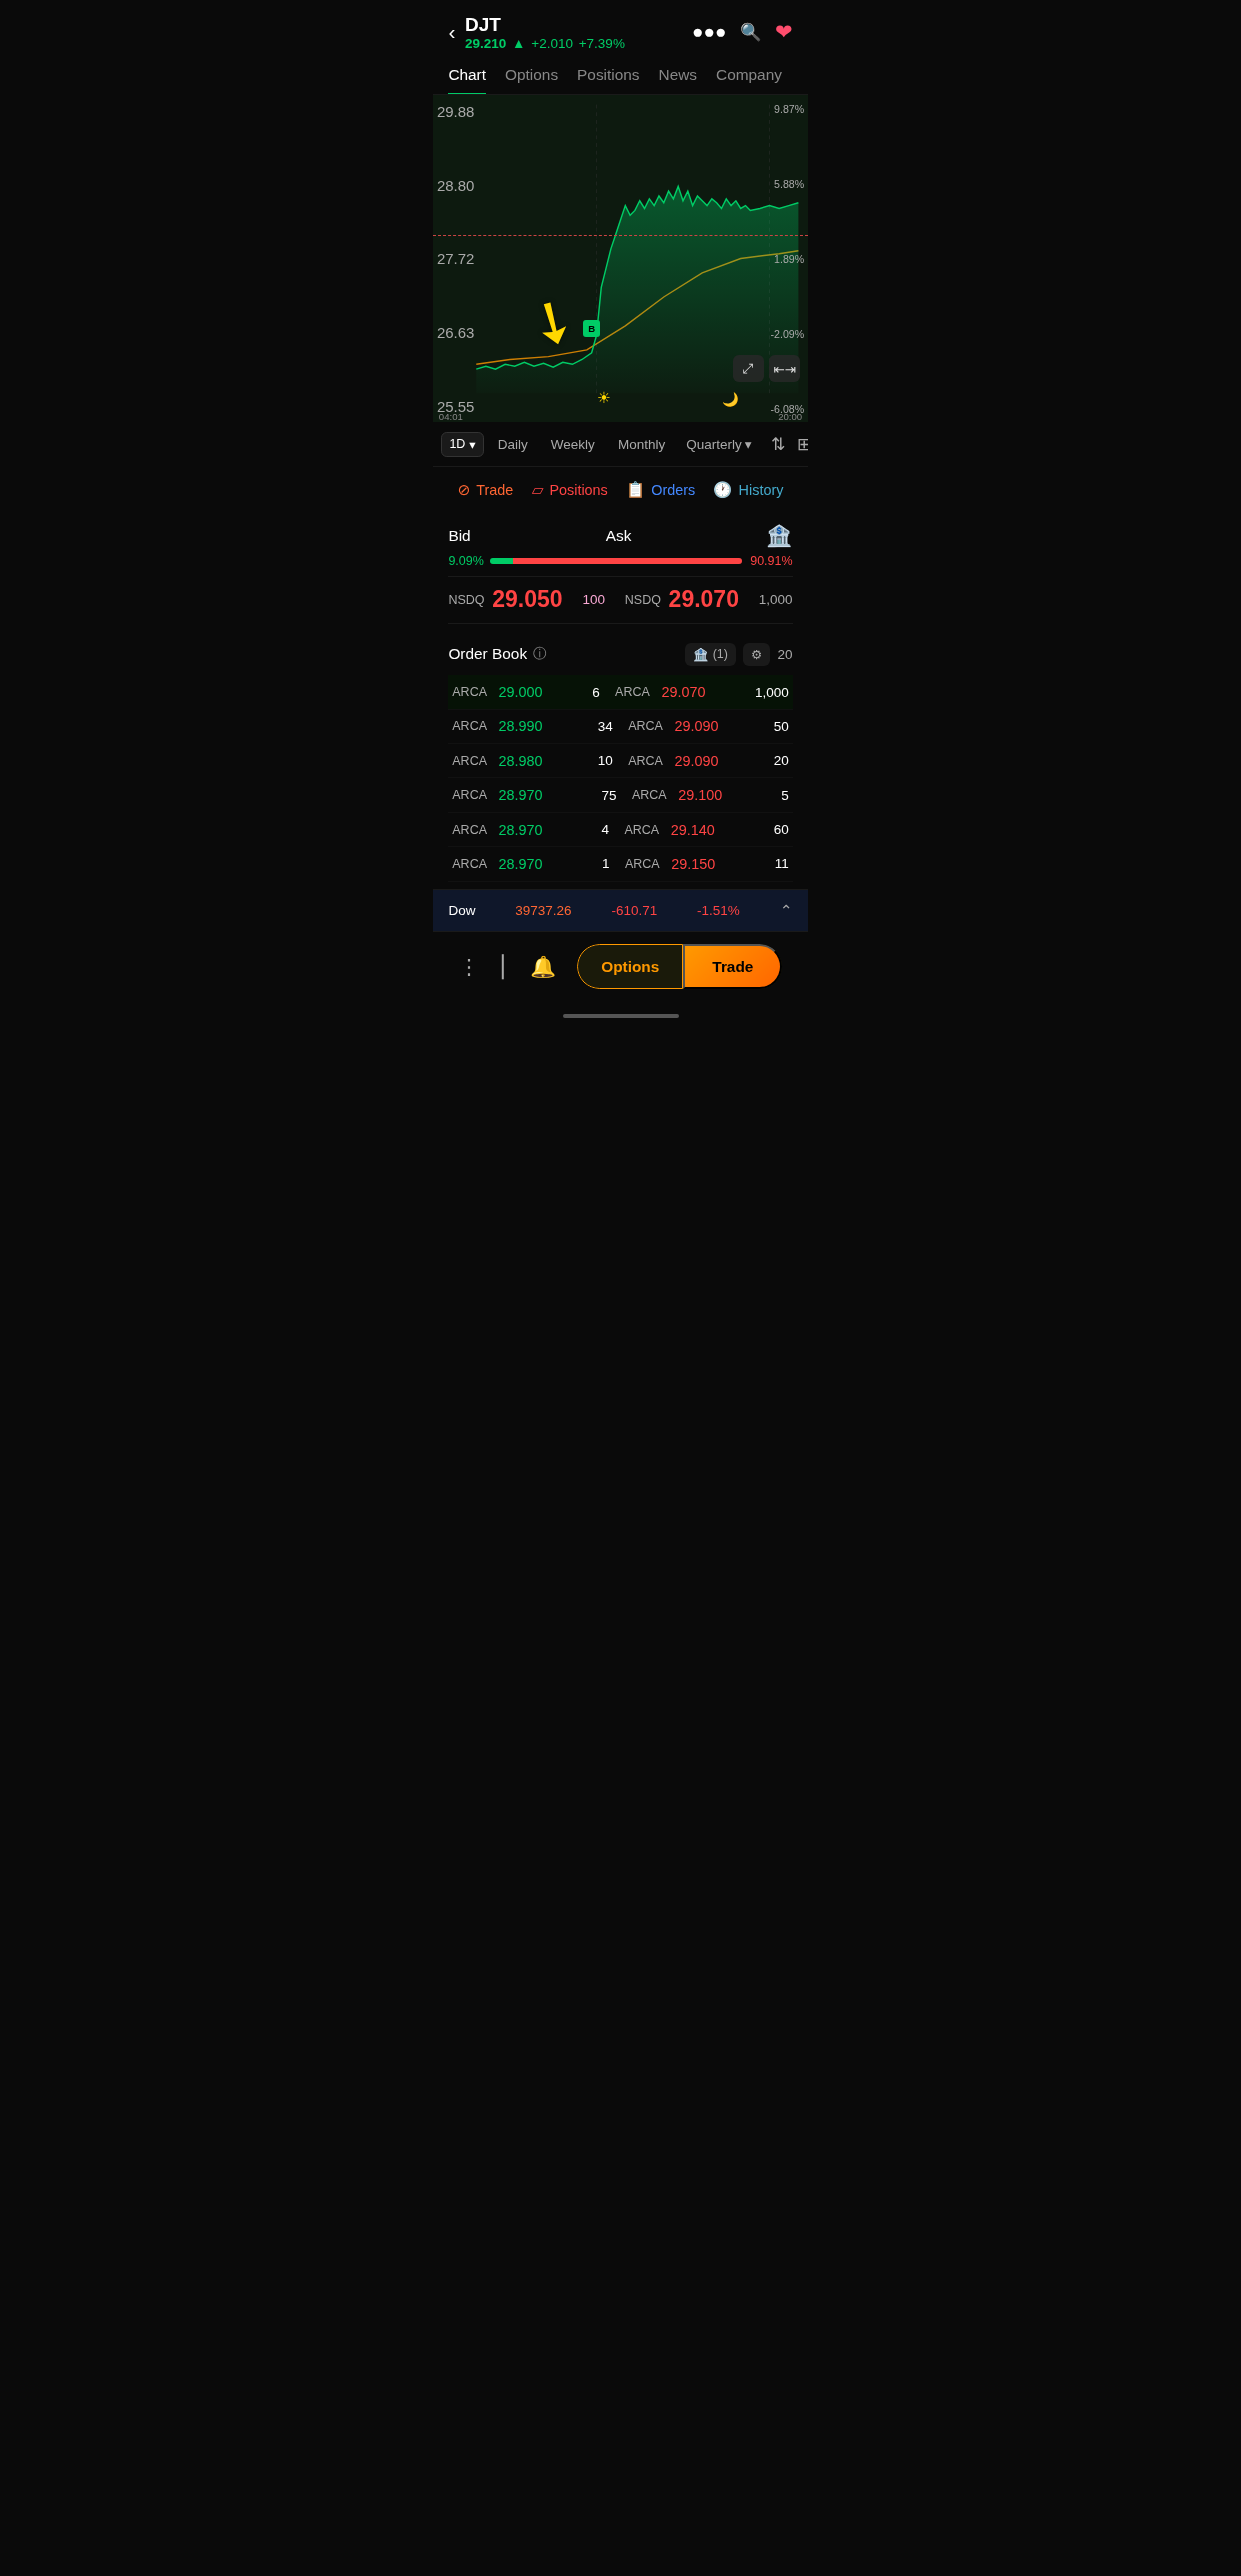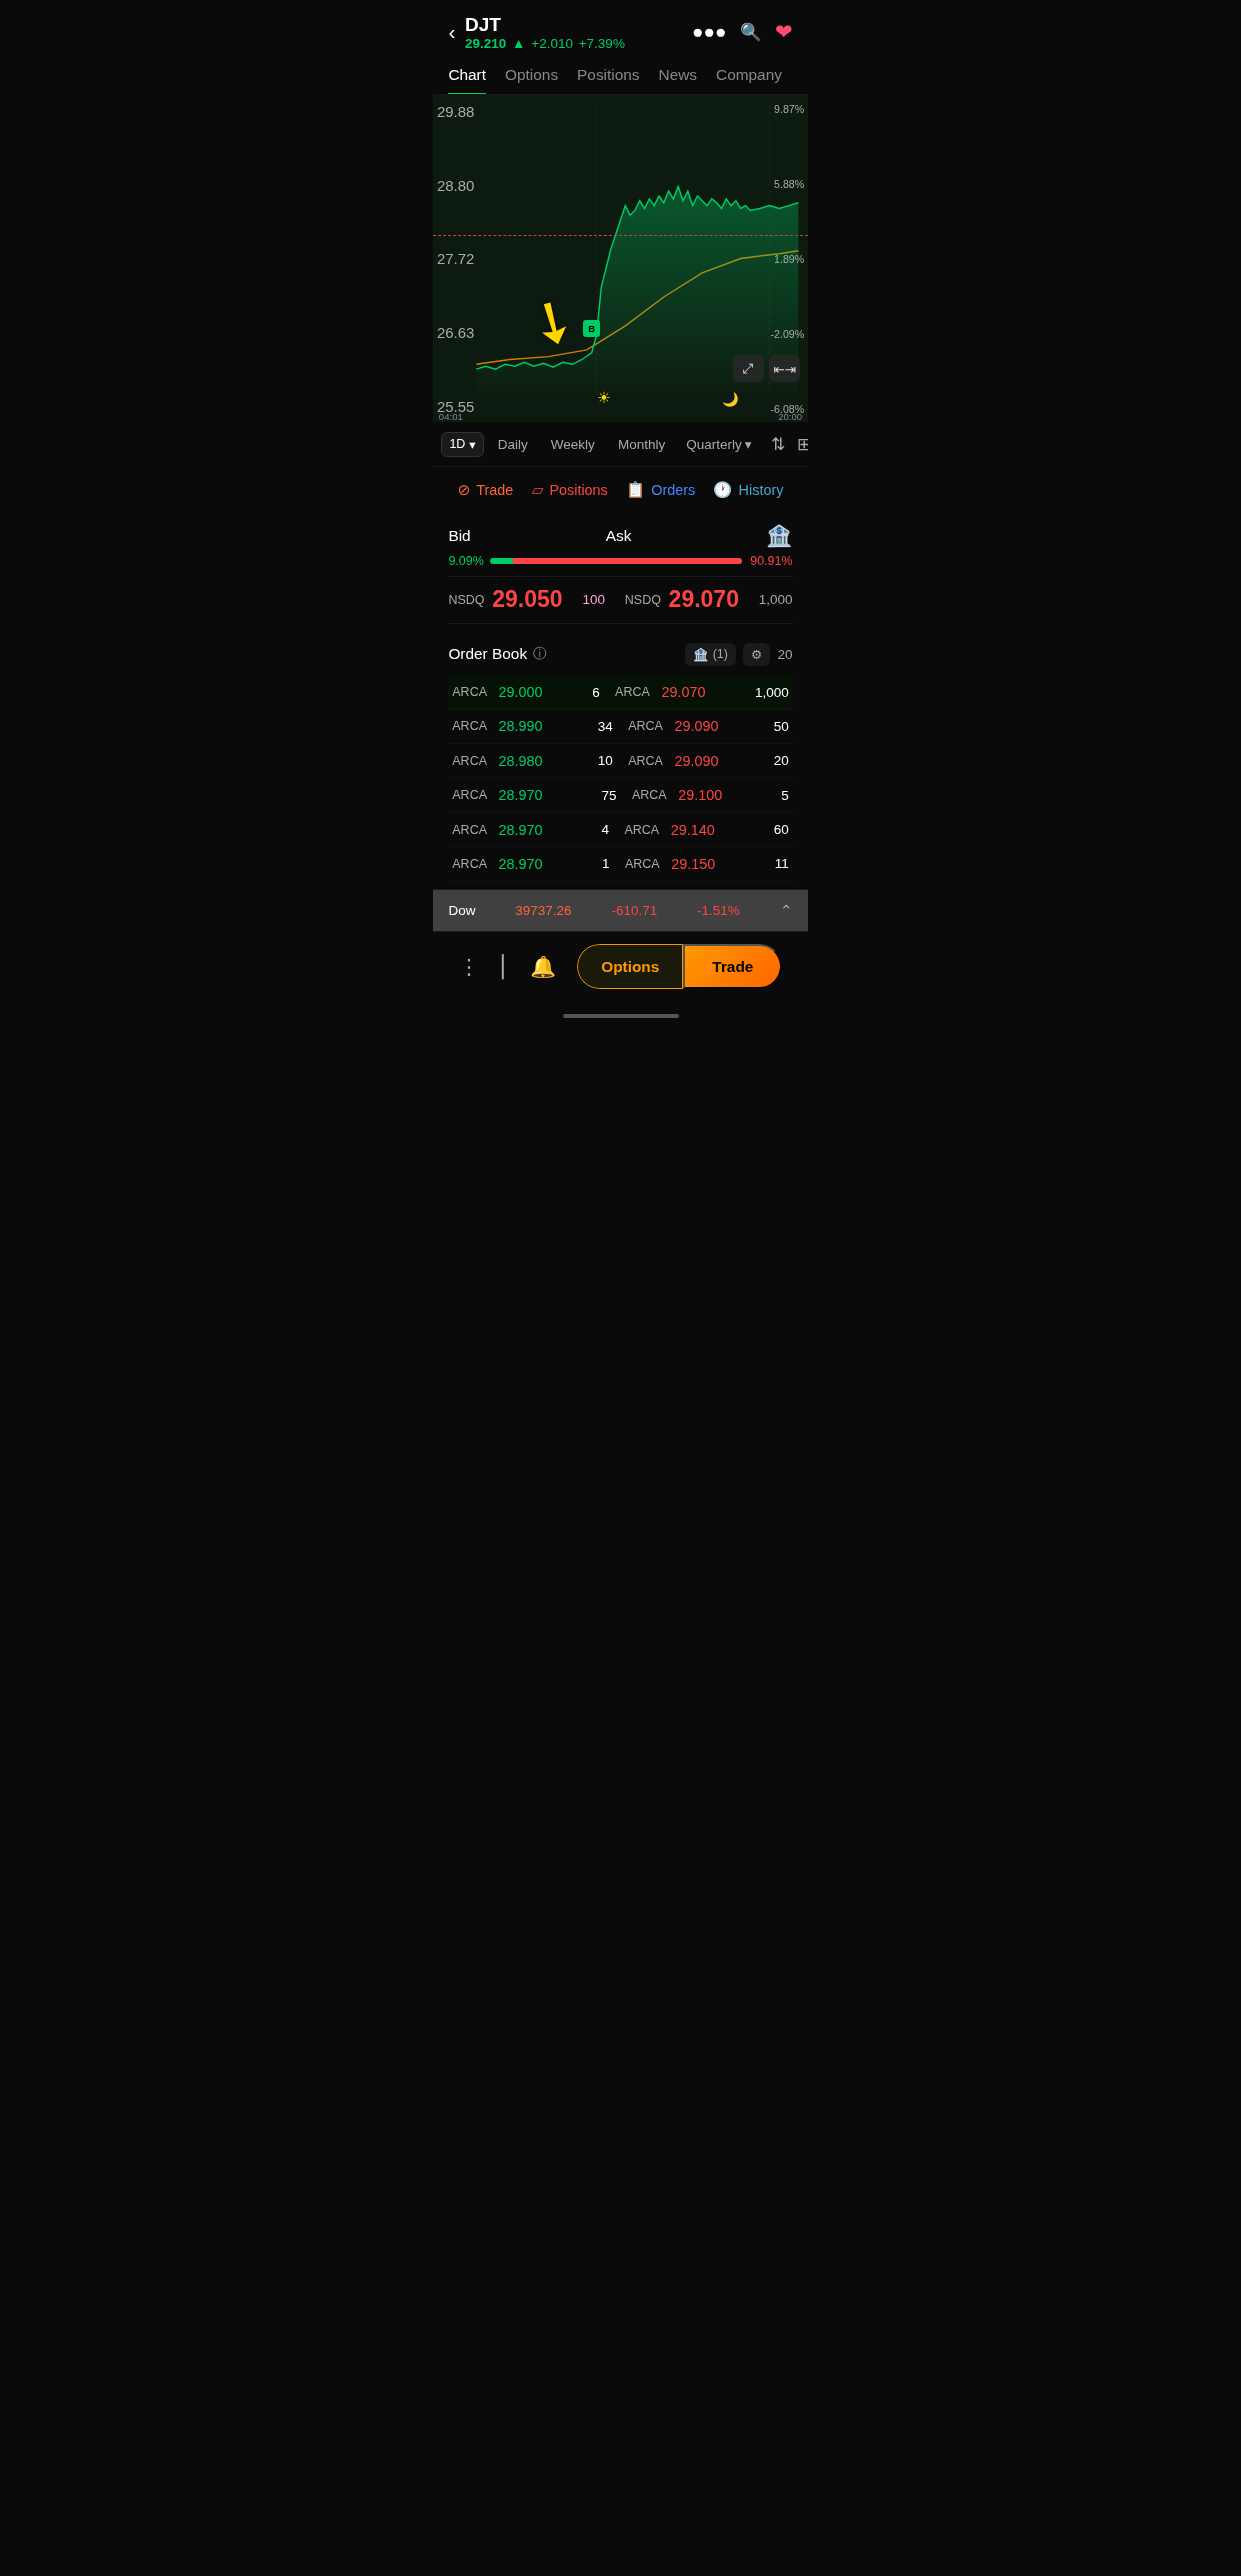--- a/index.html
+++ b/index.html
@@ -364,21 +364,21 @@
     .ob-bid-price { color: #00cc66; font-size: 14.4px; font-weight: 500; }
     .ob-ask-price { color: #ff4444; font-size: 14.4px; font-weight: 500; }
     .ob-qty { color: #fff; font-size: 13.5px; }
 
     
     .market-bar {
       display: flex;
       justify-content: space-between;
       align-items: center;
       padding: 11.6px 15.4px;
-      background: #404040;
+      background: #0f172a;
       border-top: 1px solid #1a1a1a;
       margin-top: 7.7px;
     }
     .market-name { color: #fff; font-size: 13.5px; }
     .market-price { color: #ff6633; font-size: 13.5px; }
     .market-change { color: #ff4444; font-size: 13.5px; }
     .market-pct { color: #ff4444; font-size: 13.5px; }
     .market-chevron { color: #aaa; font-size: 15.4px; cursor: pointer; }
 
     

